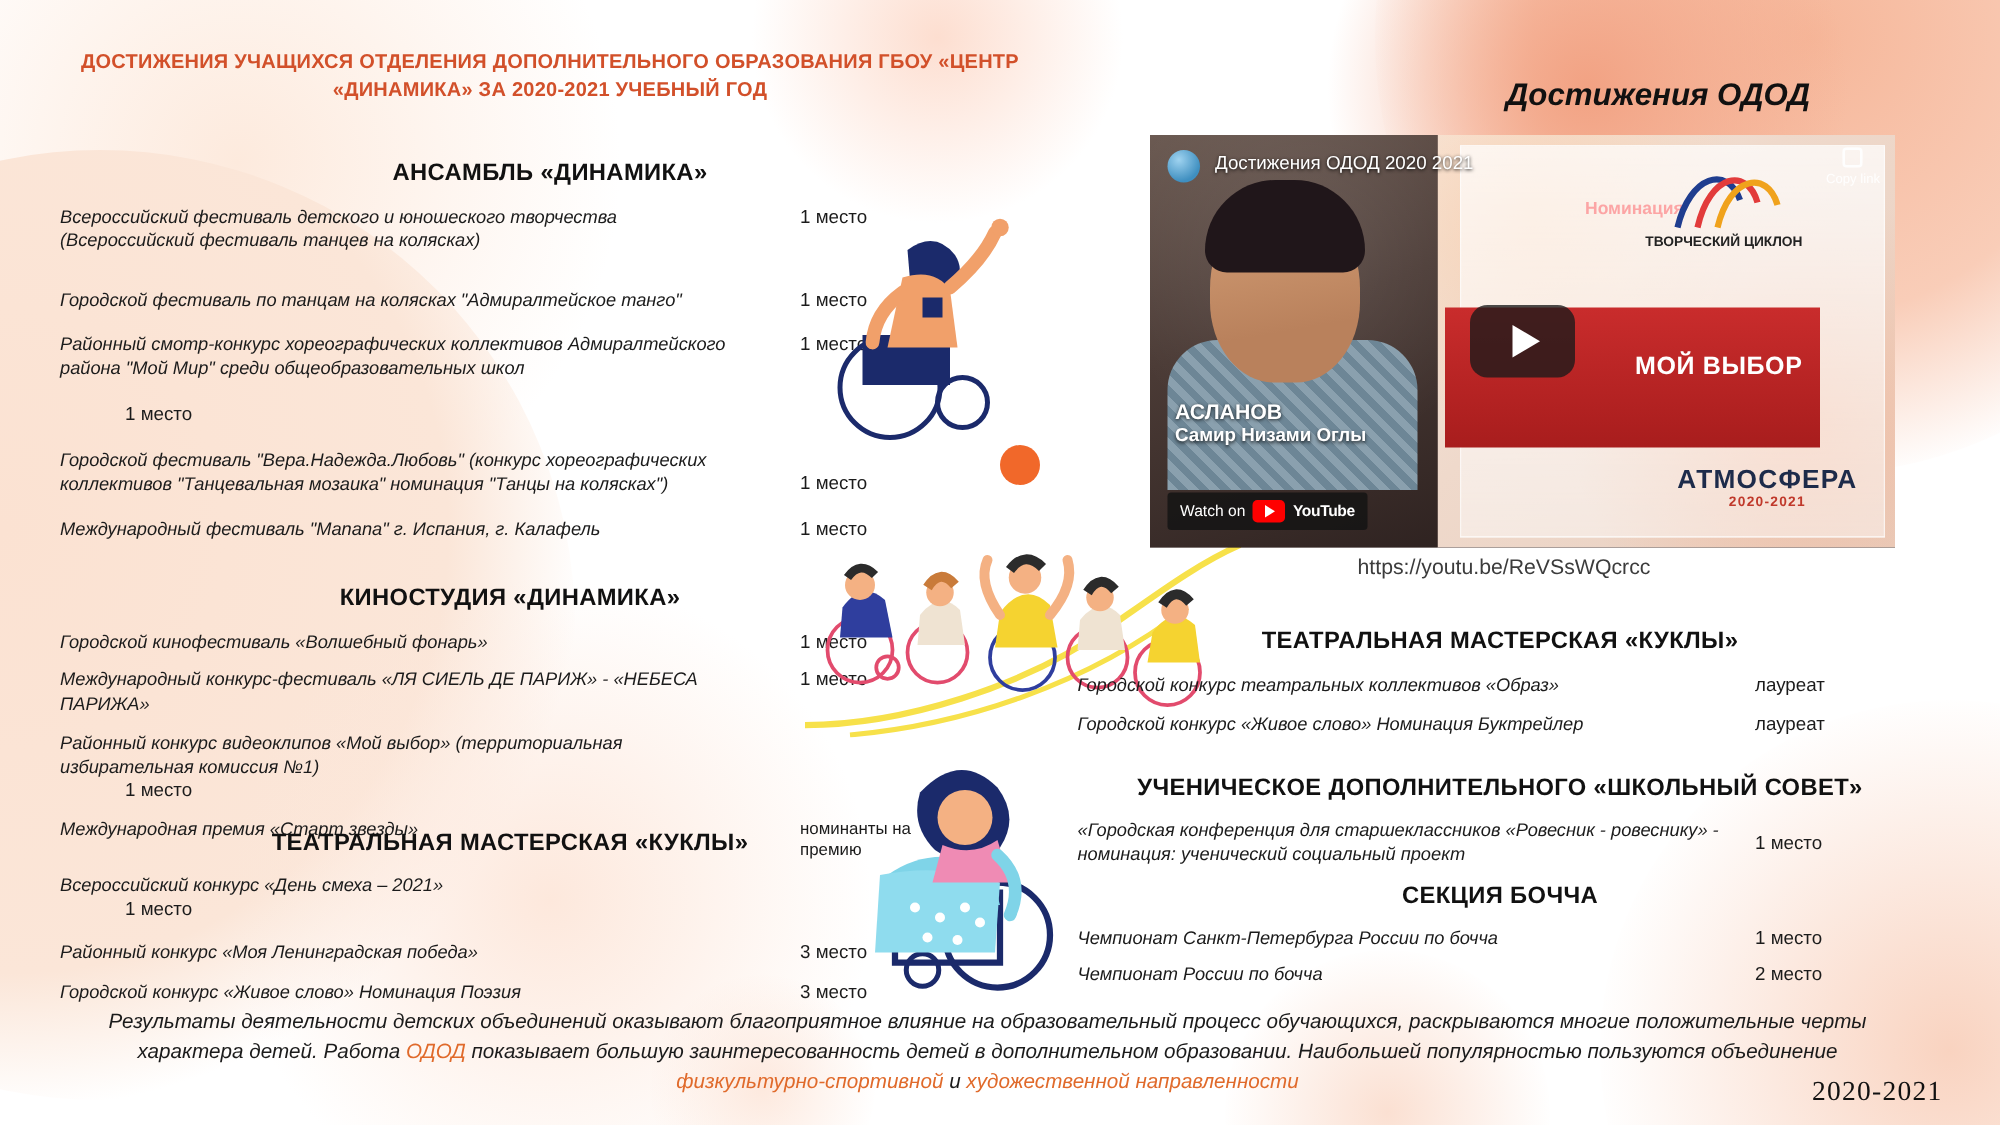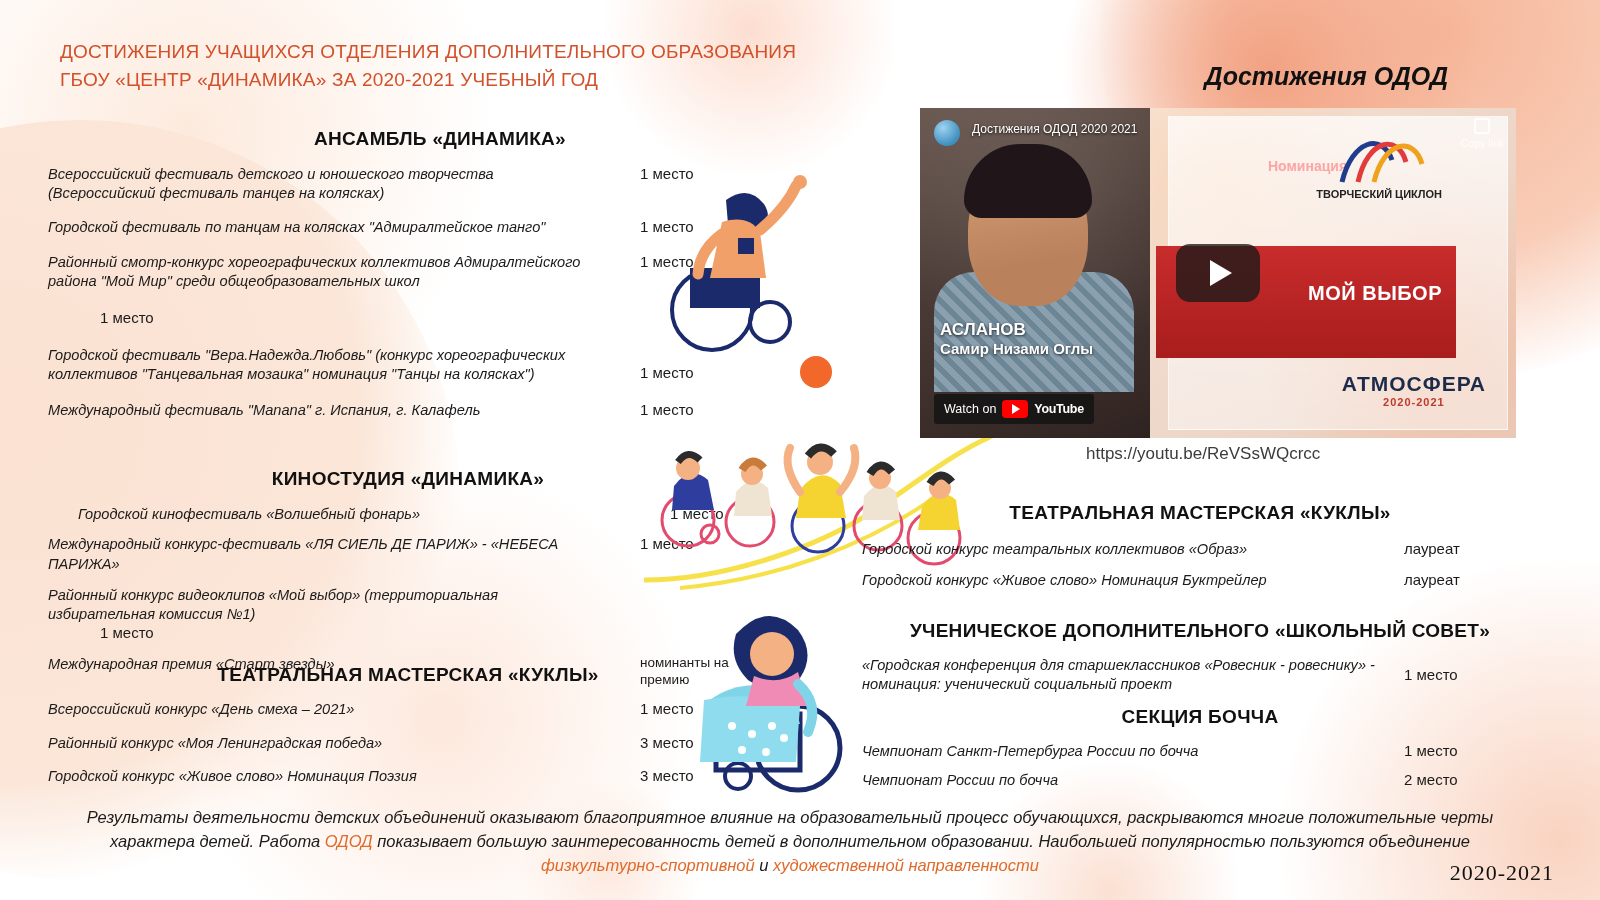--- a/index.html
+++ b/index.html
@@ -30,21 +30,22 @@
   .b8 { width: 260px; height: 260px; left: 980px; bottom: -120px;
         background: radial-gradient(circle at 50% 50%, #fbe0d2 0%, rgba(251,224,210,0) 72%); }
   .b9 { width: 180px; height: 180px; left: 520px; bottom: -60px;
         background: radial-gradient(circle at 50% 50%, #fde9de 0%, rgba(253,233,222,0) 72%); }
 
   .stage { position: absolute; inset: 0; z-index: 2; }
 
   
   .main-title {
     position: absolute; left: 60px; top: 38px; width: 760px;
-    color: #d2502a; font-weight: normal; font-size: 19px; line-height: 1.45;
+    text-align: center;
+    color: #d2502a; font-weight: bold; font-size: 16px; line-height: 1.45;
     letter-spacing: .2px;
   }
   .sec-head {
     font-weight: bold; font-size: 19px; color: #111; text-align: center;
     letter-spacing: .3px;
   }
 
   
   .list { position: absolute; }
   .row { display: flex; align-items: flex-start; margin-bottom: 9px; }
@@ -136,21 +137,21 @@
     position: absolute; left: 348px; top: 50px; color: #fca5a5;
     font-weight: bold; font-size: 14px;
   }
   .video .ciklon {
     position: absolute; right: 74px; top: 80px; color: #222;
     font-weight: bold; font-size: 11px;
   }
   .video .rings { position: absolute; right: 84px; top: 22px; width: 100px; height: 60px; }
   .video .vtitle {
     position: absolute; left: 52px; top: 14px; color: #fff;
-    font-size: 12px; text-shadow: 0 1px 3px rgba(0,0,0,.9);
+    font-size: 15px; text-shadow: 0 1px 3px rgba(0,0,0,.9);
   }
   .video .avatar {
     position: absolute; left: 14px; top: 12px; width: 26px; height: 26px;
     border-radius: 50%;
     background: radial-gradient(circle at 35% 30%,#9fd3f0,#3f8fc0 70%);
   }
   .video .copylink {
     position: absolute; right: 12px; top: 10px; color: #fff; font-size: 10.5px;
     text-align: center; opacity: .95;
   }
@@ -238,21 +239,21 @@
   <div class="blob b9"></div>
 </div>
 
 <div class="stage">
 
   <div class="main-title">ДОСТИЖЕНИЯ УЧАЩИХСЯ ОТДЕЛЕНИЯ ДОПОЛНИТЕЛЬНОГО ОБРАЗОВАНИЯ ГБОУ «ЦЕНТР «ДИНАМИКА» ЗА 2020-2021 УЧЕБНЫЙ ГОД</div>
   <div class="right-title">Достижения ОДОД</div>
 
   <div id="ansambl-head" class="sec-head">АНСАМБЛЬ «ДИНАМИКА»</div>
   <div id="ansambl-list" class="list">
-    <div class="row" style="margin-bottom:14px;">
+    <div class="row" style="margin-bottom:28px;">
       <div class="txt">Всероссийский фестиваль детского и юношеского творчества (Всероссийский фестиваль танцев на колясках)</div>
       <div class="place">1 место</div>
     </div>
     <div class="row" style="margin-bottom:16px;">
       <div class="txt">Городской фестиваль по танцам на колясках "Адмиралтейское танго"</div>
       <div class="place">1 место</div>
     </div>
     <div class="row" style="margin-bottom:18px;">
       <div class="txt">Районный смотр-конкурс хореографических коллективов Адмиралтейского района "Мой Мир" среди общеобразовательных школ</div>
       <div class="place">1 место</div>
@@ -265,41 +266,41 @@
       <div class="place" style="padding-top:18px;">1 место</div>
     </div>
     <div class="row">
       <div class="txt">Международный фестиваль "Manana" г. Испания, г. Калафель</div>
       <div class="place">1 место</div>
     </div>
   </div>
 
   <div id="kino-head" class="sec-head">КИНОСТУДИЯ «ДИНАМИКА»</div>
   <div id="kino-list" class="list">
-    <div class="row" style="margin-bottom:11px;justify-content:flex-end;">
+    <div class="row" style="margin-bottom:11px;">
       <div class="txt">Городской кинофестиваль «Волшебный фонарь»</div>
       <div class="place">1 место</div>
     </div>
     <div class="row" style="margin-bottom:12px;">
       <div class="txt">Международный конкурс-фестиваль «ЛЯ СИЕЛЬ ДЕ ПАРИЖ» - «НЕБЕСА ПАРИЖА»</div>
       <div class="place">1 место</div>
     </div>
     <div class="row" style="margin-bottom:12px;flex-direction:column;">
       <div class="txt">Районный конкурс видеоклипов «Мой выбор» (территориальная избирательная комиссия №1)</div>
       <div class="place">1 место</div>
     </div>
     <div class="row">
       <div class="txt">Международная премия «Старт звезды»</div>
       <div class="place" style="font-size:13.5px;">номинанты на премию</div>
     </div>
   </div>
 
   <div id="kukly-head-left" class="sec-head">ТЕАТРАЛЬНАЯ МАСТЕРСКАЯ «КУКЛЫ»</div>
   <div id="kukly-list-left" class="list">
-    <div class="row" style="margin-bottom:15px;">
+    <div class="row" style="margin-bottom:15px;flex-direction:column;">
       <div class="txt">Всероссийский конкурс «День смеха – 2021»</div>
       <div class="place">1 место</div>
     </div>
     <div class="row" style="margin-bottom:13px;">
       <div class="txt">Районный конкурс «Моя Ленинградская победа»</div>
       <div class="place">3 место</div>
     </div>
     <div class="row">
       <div class="txt">Городской конкурс «Живое слово» Номинация Поэзия</div>
       <div class="place">3 место</div>

